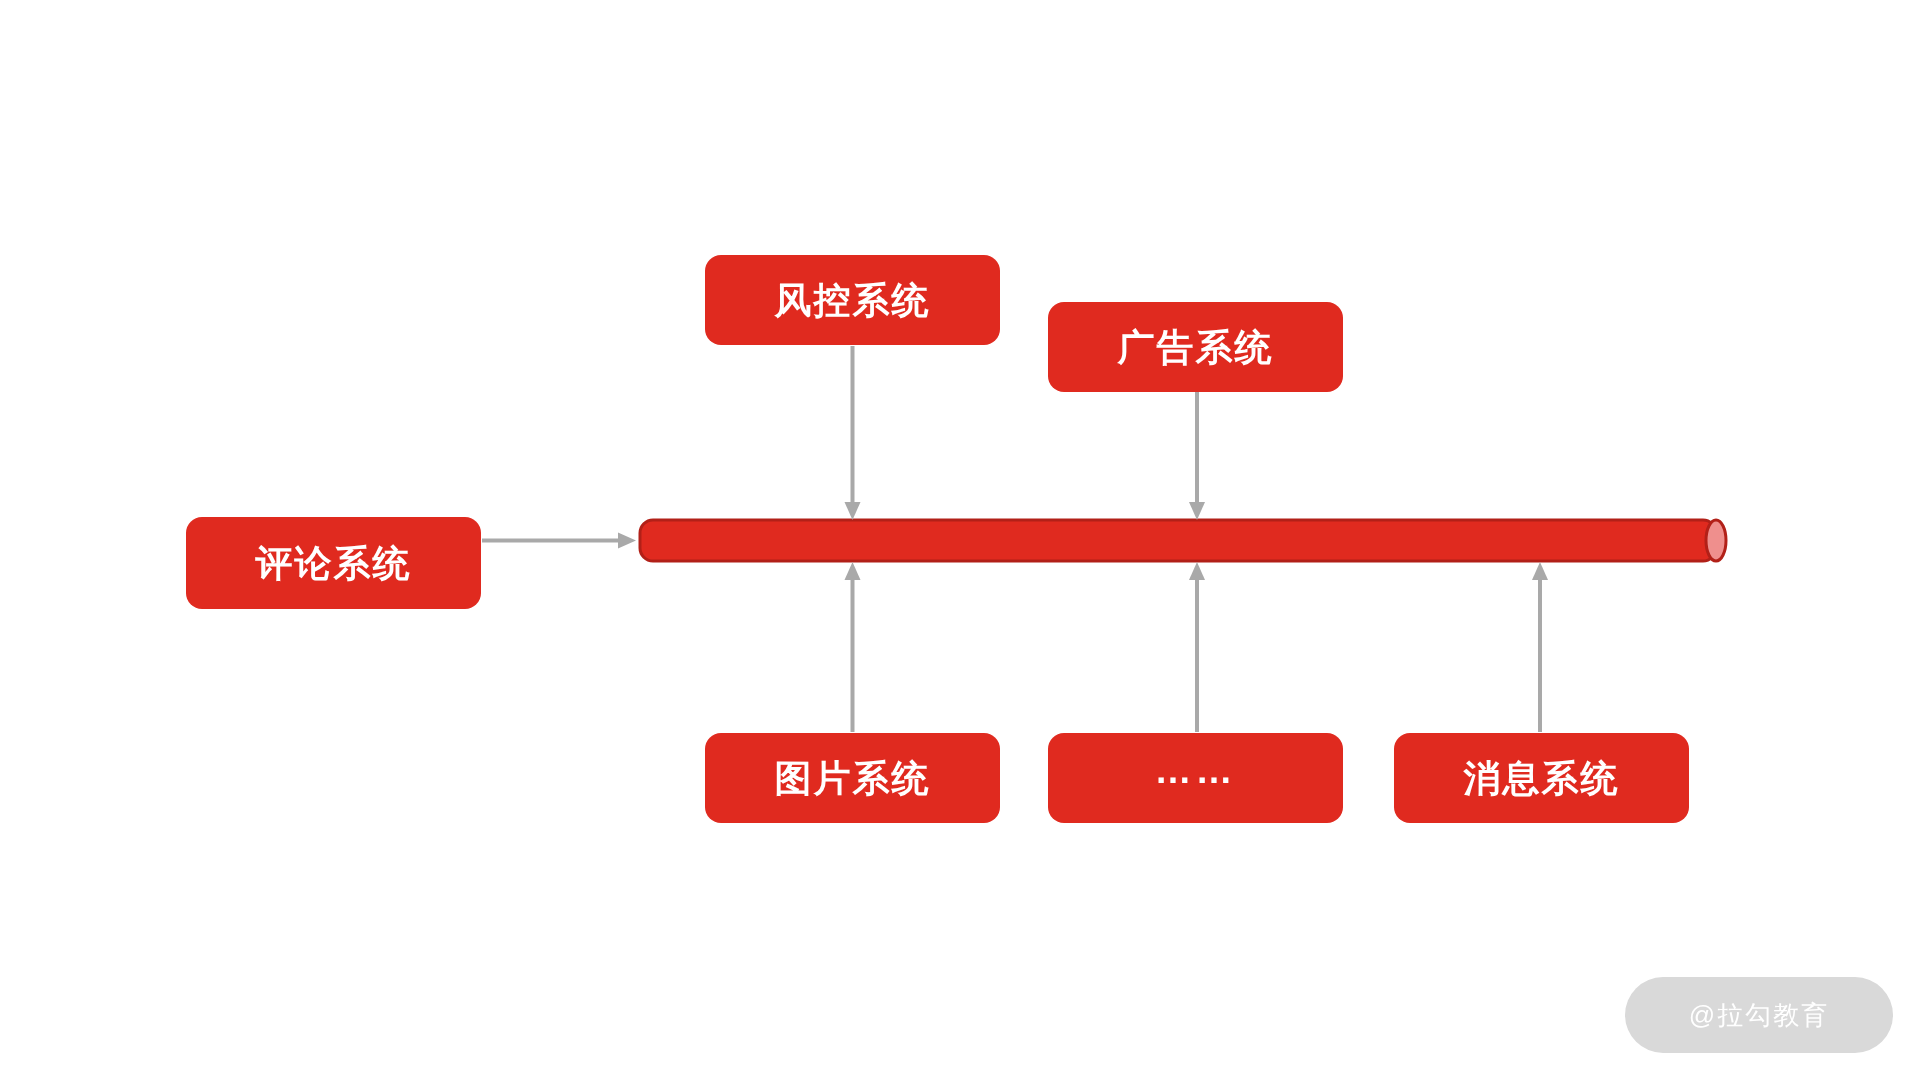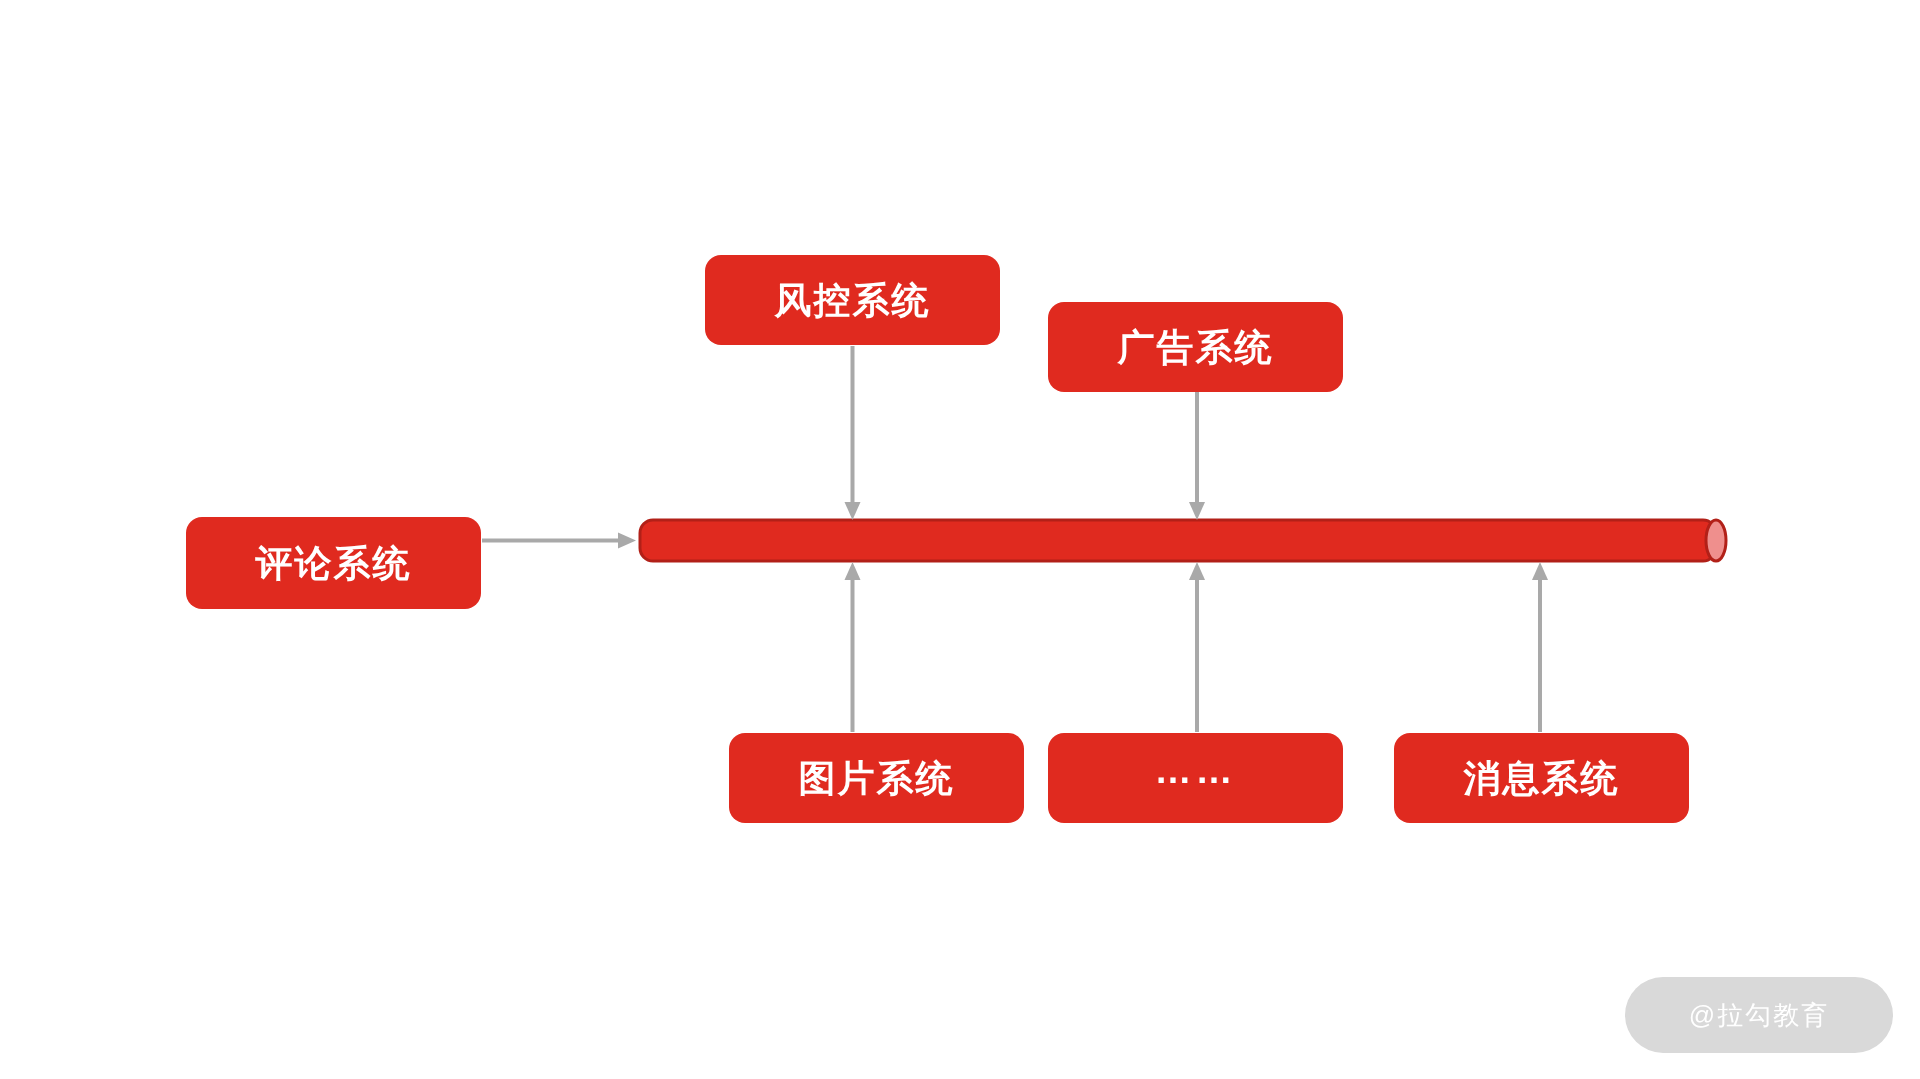--- a/index.html
+++ b/index.html
@@ -30,21 +30,21 @@
     background:var(--node-red);
     border-radius:16px;
     color:var(--text-white);
     display:flex;align-items:center;justify-content:center;
     font-size:37px;font-weight:700;letter-spacing:2px;
     line-height:1;
   }
   .node-risk   {left:705px;  top:255px; width:295px; height:90px;}
   .node-ad     {left:1048px; top:254px; width:295px; height:90px;margin-top:48px;}
   .node-comment{left:186px;  top:493px; width:295px; height:92px;margin-top:24px;}
-  .node-image  {left:705px;  top:733px; width:295px; height:90px;margin-left:24px;}
+  .node-image  {left:705px;  top:733px; width:295px; height:90px;}
   .node-ellipsis{left:1048px;top:733px; width:295px; height:90px;}
   .node-message{left:1394px; top:733px; width:295px; height:90px;}
   .node-ellipsis .node-label{transform:translateY(-22%);letter-spacing:4px;}
   .watermark{
     position:absolute;left:1625px;top:977px;width:268px;height:76px;
     background:var(--watermark-bg);
     border-radius:38px;
     display:flex;align-items:center;justify-content:center;
     color:var(--text-white);
     font-size:26px;font-weight:500;letter-spacing:2px;

